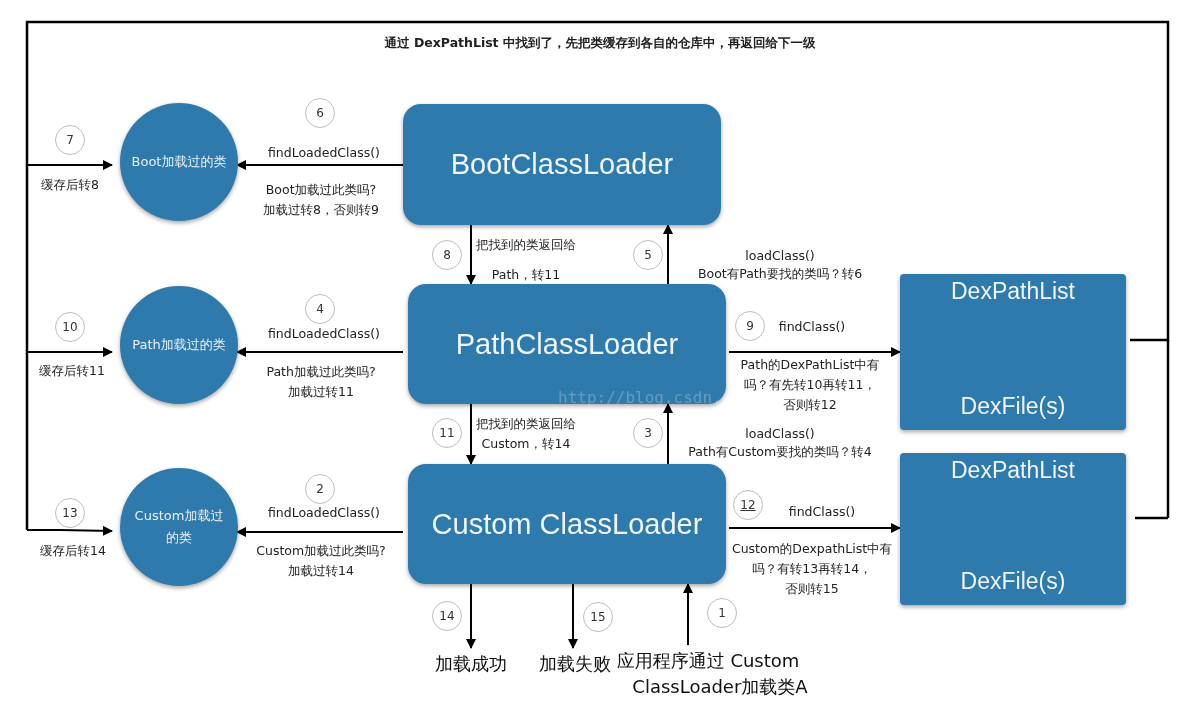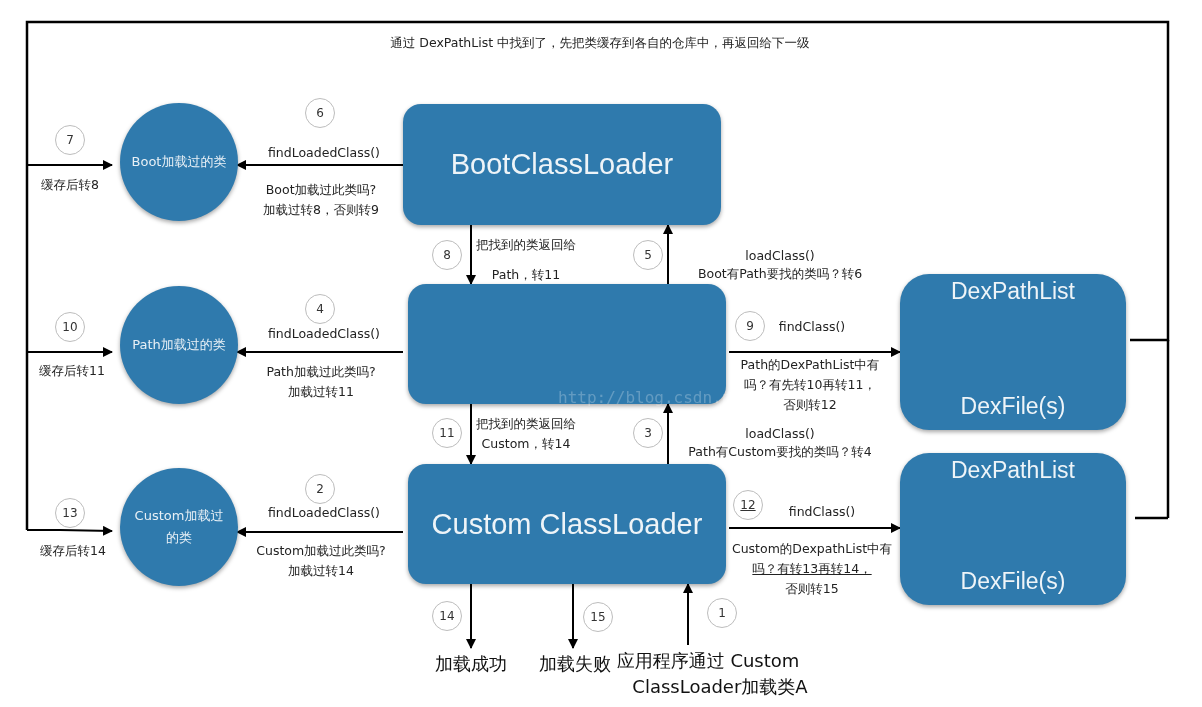--- a/index.html
+++ b/index.html
@@ -7,21 +7,21 @@
            font-family: "DejaVu Sans", "Liberation Sans", sans-serif; }
     svg#lines { position: absolute; left: 0; top: 0; }
     .box { position: absolute; background: #2f7aad; border-radius: 18px;
            box-shadow: 0 2px 4px rgba(0,0,0,0.35); color: #eef4f8;
            display: flex; align-items: center; justify-content: center; }
     .box .title { font-family: "Liberation Sans", sans-serif; font-size: 29px; font-weight: normal; }
     .circle { position: absolute; background: #2f7aad; border-radius: 50%;
               box-shadow: 0 2px 4px rgba(0,0,0,0.35); color: #e8f0f6;
               display: flex; align-items: center; justify-content: center; text-align: center;
               font-size: 13px; line-height: 22px; padding: 0 10px; box-sizing: border-box; }
-    .dex { position: absolute; background: #2f7aad; border-radius: 29px;
+    .dex { position: absolute; background: #2f7aad; border-radius: 4px;
            box-shadow: 0 2px 4px rgba(0,0,0,0.35); color: #eef4f8; }
     .dex .top { position: absolute; left: 0; right: 0; top: 4px; text-align: center;
                 font-family: "Liberation Sans", sans-serif; font-size: 23px; }
     .dex .bot { position: absolute; left: 0; right: 0; bottom: 10px; text-align: center;
                 font-family: "Liberation Sans", sans-serif; font-size: 23px; }
     .num { position: absolute; width: 30px; height: 30px; border-radius: 50%;
            border: 1px solid #bdbdbd; background: #fff; color: #333;
            font-size: 12px; display: flex; align-items: center; justify-content: center;
            box-sizing: border-box; }
     .lbl { position: absolute; color: #222; font-size: 12.5px; line-height: 20px;
@@ -61,26 +61,27 @@
   <line x1="729" y1="528" x2="900" y2="528" stroke="#000" stroke-width="2" marker-end="url(#ah)"></line>
 
   <line x1="1013" y1="308" x2="1013" y2="378" stroke="#000" stroke-width="2" marker-end="url(#ah)"></line>
   <line x1="1013" y1="488" x2="1013" y2="558" stroke="#000" stroke-width="2" marker-end="url(#ah)"></line>
 
   <line x1="471" y1="584" x2="471" y2="648" stroke="#000" stroke-width="2" marker-end="url(#ah)"></line>
   <line x1="573" y1="584" x2="573" y2="648" stroke="#000" stroke-width="2" marker-end="url(#ah)"></line>
   <line x1="688" y1="645" x2="688" y2="584" stroke="#000" stroke-width="2" marker-end="url(#ah)"></line>
 </svg>
 
-<div class="lbl" style="left:250px; top:33px; width:700px;">通过 DexPathList 中找到了，先把类缓存到各自的仓库中，再返回给下一级</div>
+<div class="lbl" style="left:250px; top:33px; width:700px;font-weight:bold;">通过 DexPathList 中找到了，先把类缓存到各自的仓库中，再返回给下一级</div>
 
 <div class="box" style="left:403px; top:104px; width:318px; height:121px;">
   <span class="title">BootClassLoader</span>
 </div>
 <div class="box" style="left:408px; top:284px; width:318px; height:120px;">
+  <span class="title">PathClassLoader</span>
   <span class="wm" style="left:150px; top:104px;">http://blog.csdn.net/</span>
 </div>
 <div class="box" style="left:408px; top:464px; width:318px; height:120px;">
   <span class="title">Custom ClassLoader</span>
 </div>
 
 <div class="circle" style="left:120px; top:103px; width:118px; height:118px;">
   <span>Boot加载过的类</span>
 </div>
 <div class="circle" style="left:120px; top:286px; width:118px; height:118px;">
@@ -140,19 +141,19 @@
 <div class="lbl" style="left:672px; top:424px; width:216px;">loadClass()</div>
 <div class="lbl" style="left:672px; top:442px; width:216px;">Path有Custom要找的类吗？转4</div>
 
 <div class="lbl" style="left:258px; top:503px; width:132px;">findLoadedClass()</div>
 <div class="lbl" style="left:240px; top:541px; width:162px;">Custom加载过此类吗?</div>
 <div class="lbl" style="left:240px; top:561px; width:162px;">加载过转14</div>
 <div class="lbl" style="left:28px; top:541px; width:90px;">缓存后转14</div>
 
 <div class="lbl" style="left:772px; top:502px; width:100px;">findClass()</div>
 <div class="lbl" style="left:724px; top:539px; width:176px;">Custom的DexpathList中有</div>
-<div class="lbl" style="left:724px; top:559px; width:176px;text-decoration:underline;">吗？有转13再转14，</div>
+<div class="lbl" style="left:724px; top:559px; width:176px;">吗？有转13再转14，</div>
 <div class="lbl" style="left:724px; top:579px; width:176px;">否则转15</div>
 
 <div class="lbl big" style="left:416px; top:650px; width:110px;">加载成功</div>
 <div class="lbl big" style="left:520px; top:650px; width:110px;">加载失败</div>
 <div class="lbl big" style="left:603px; top:647px; width:210px;">应用程序通过 Custom</div>
 <div class="lbl big" style="left:615px; top:673px; width:210px;">ClassLoader加载类A</div>
 
 </body></html>

